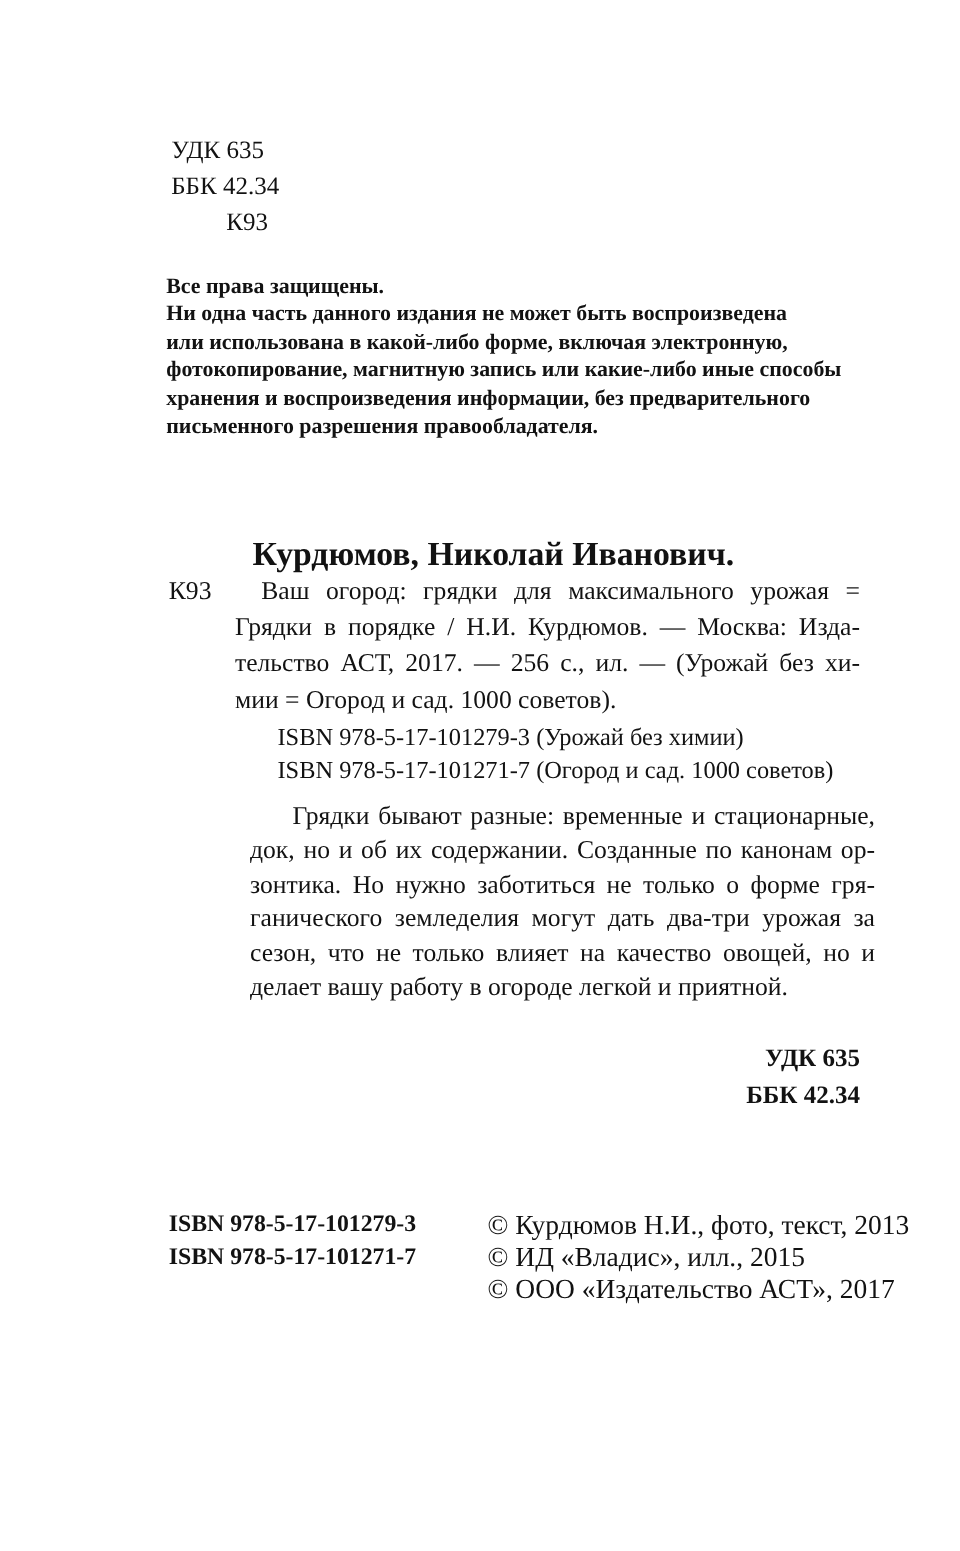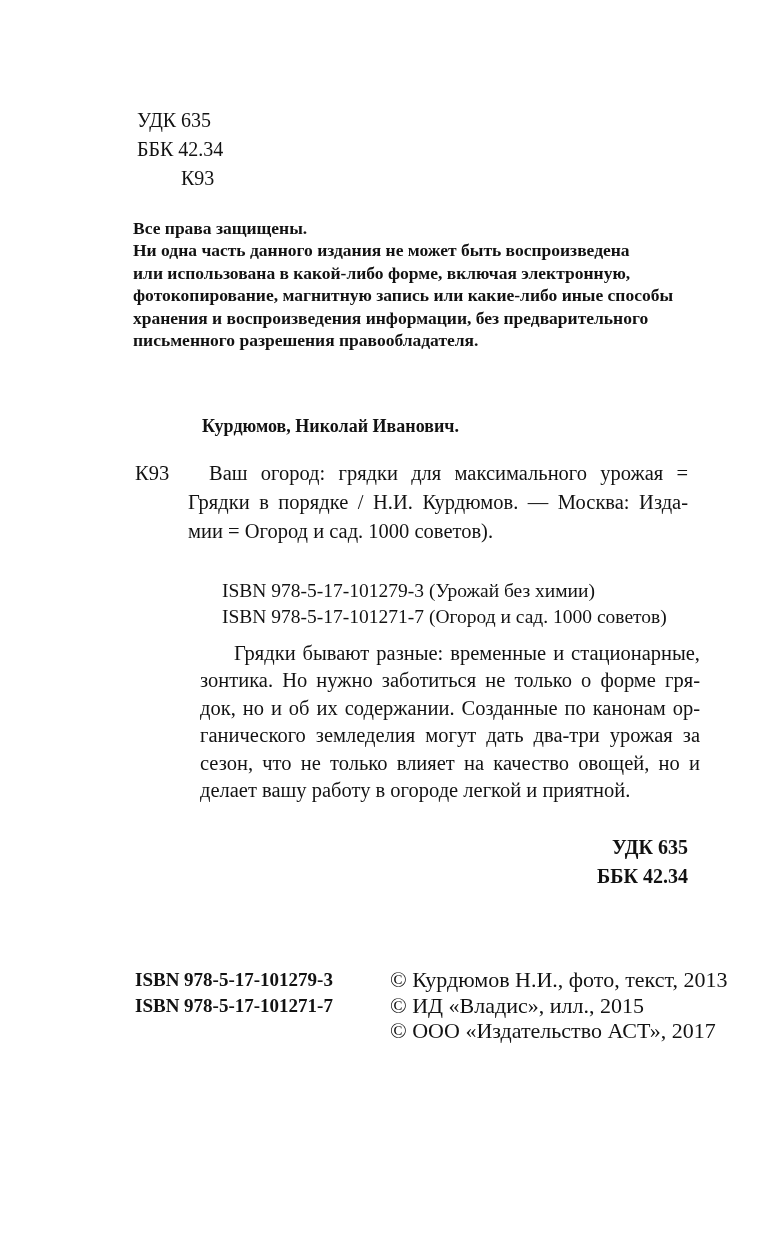--- a/index.html
+++ b/index.html
@@ -28,23 +28,23 @@
   
   #rights {
     left: 133px; top: 217px; width: 552px;
     text-align: left;
     font-weight: bold;
     font-size: 17.5px; line-height: 22.4px;
   }
 
   
   #author {
-    left: 202px; top: 416px;
+    left: 202px; top: 428px;
     font-weight: bold;
-    font-size: 18px;
+    font-size: 27px;
   }
 
   
   #biblio {
     left: 188px; top: 459px; width: 500px;
     font-size: 20.5px; line-height: 29px;
   }
   #biblio .entry-code {
     position: absolute; left: -53px; top: 0;
     font-size: 20.5px;
@@ -104,32 +104,33 @@
     <span class="line">хранения и воспроизведения информации, без предварительного</span>
     <span class="line">письменного разрешения правообладателя.</span>
   </div>
 
   <div id="author" class="abs">Курдюмов, Николай Иванович.</div>
 
   <div id="biblio" class="abs">
     <span class="entry-code">К93</span>
     <span class="line jline first-entry-line">Ваш огород: грядки для максимального урожая =</span>
     <span class="line jline">Грядки в порядке / Н.И. Курдюмов. — Москва: Изда-</span>
+    <span class="line jline">тельство АСТ, 2017. — 256 с., ил. — (Урожай без хи-</span>
     <span class="line">мии = Огород и сад. 1000 советов).</span>
   </div>
 
   <div id="isbn-series" class="abs">
     <span class="line">ISBN 978-5-17-101279-3 (Урожай без химии)</span>
     <span class="line">ISBN 978-5-17-101271-7 (Огород и сад. 1000 советов)</span>
   </div>
 
   <div id="annotation" class="abs">
     <span class="line jline indent-line">Грядки бывают разные: временные и стационарные,</span>
+    <span class="line jline">док, но и об их содержании. Созданные по канонам ор-</span>
     <span class="line jline">зонтика. Но нужно заботиться не только о форме гря-</span>
-    <span class="line jline">док, но и об их содержании. Созданные по канонам ор-</span>
     <span class="line jline">ганического земледелия могут дать два-три урожая за</span>
     <span class="line jline">сезон, что не только влияет на качество овощей, но и</span>
     <span class="line">делает вашу работу в огороде легкой и приятной.</span>
   </div>
 
   <div id="udk-right" class="abs">
     <span class="line">УДК 635</span>
     <span class="line">ББК 42.34</span>
   </div>
 

